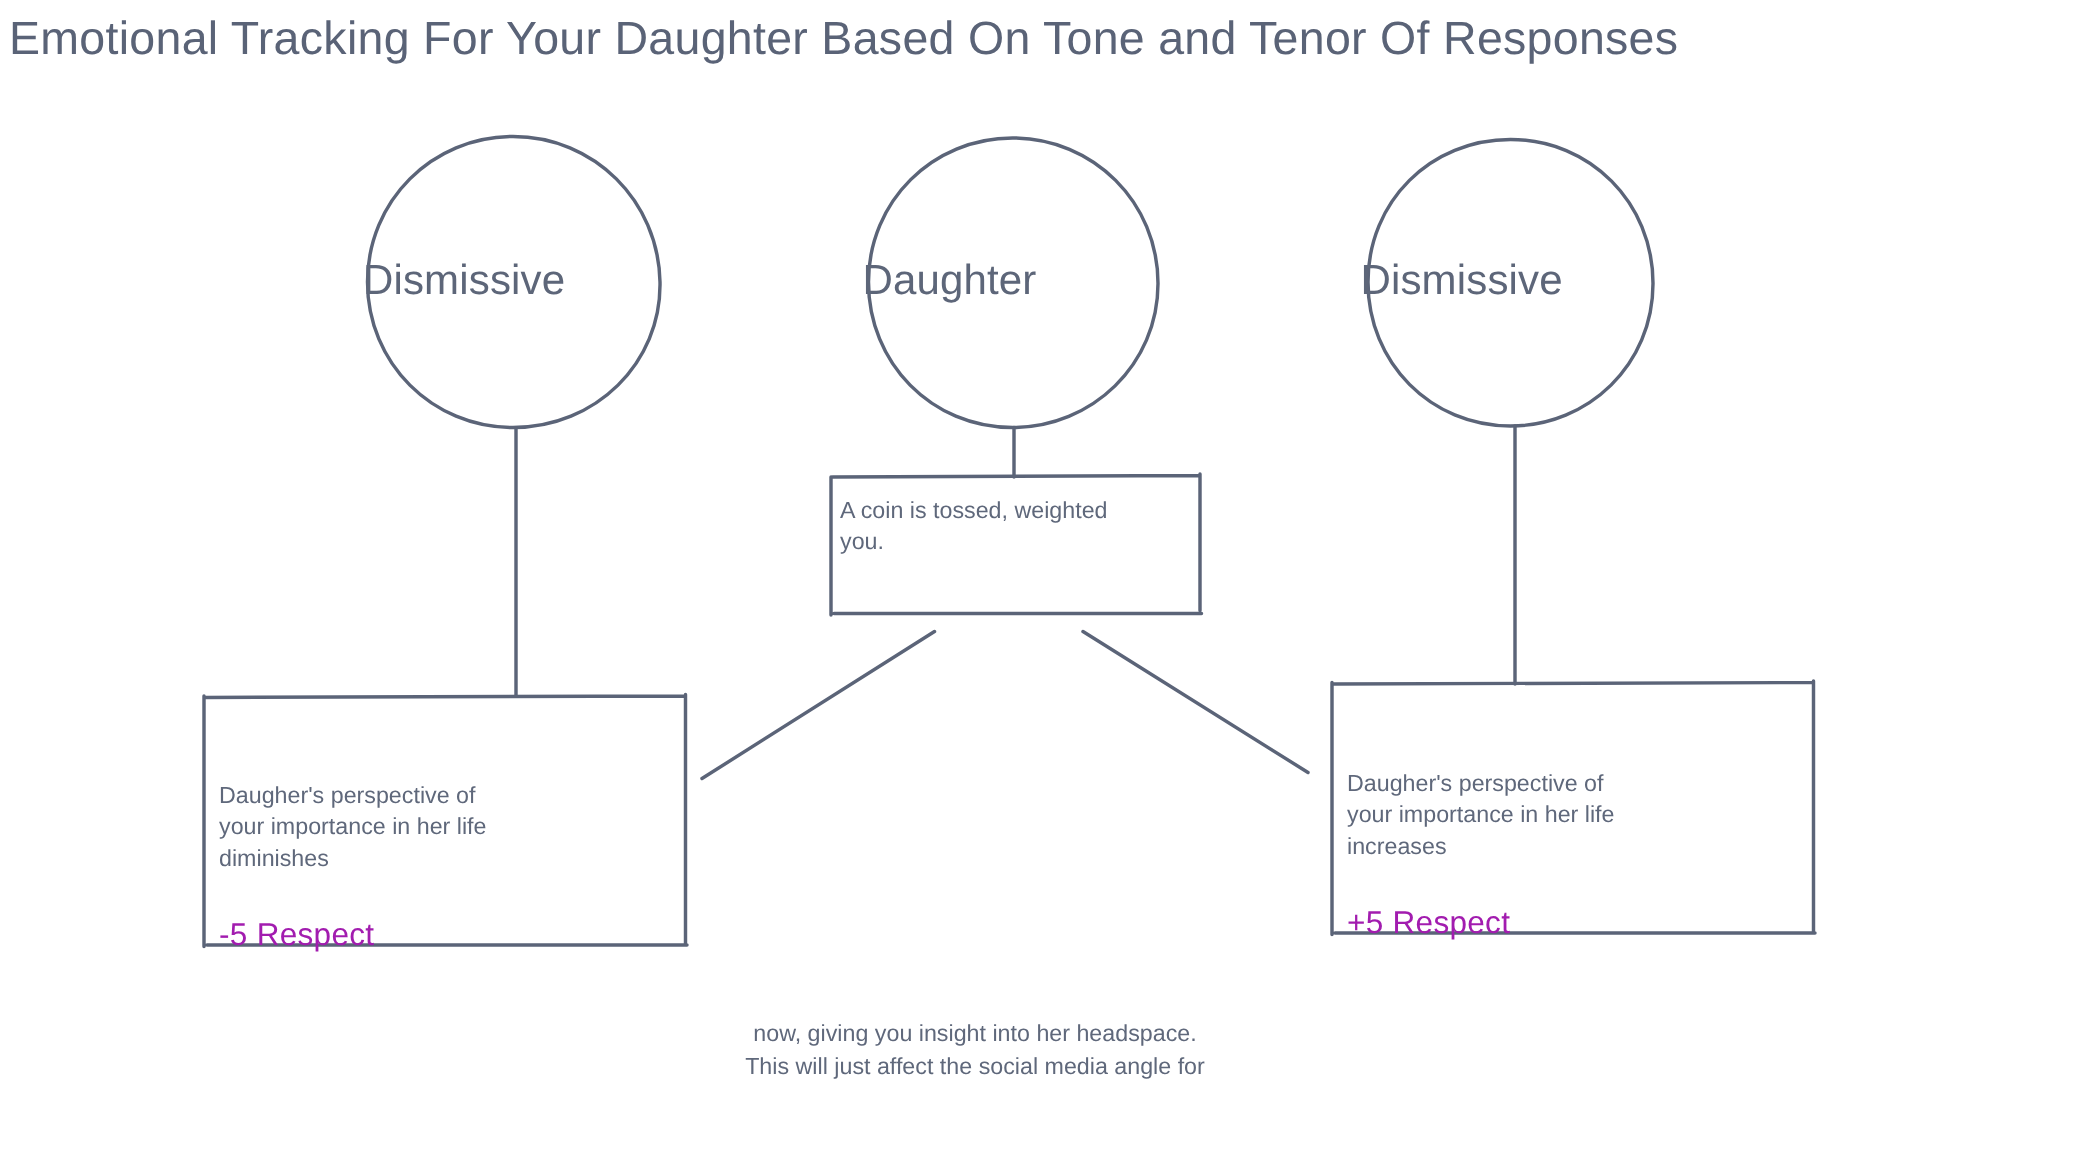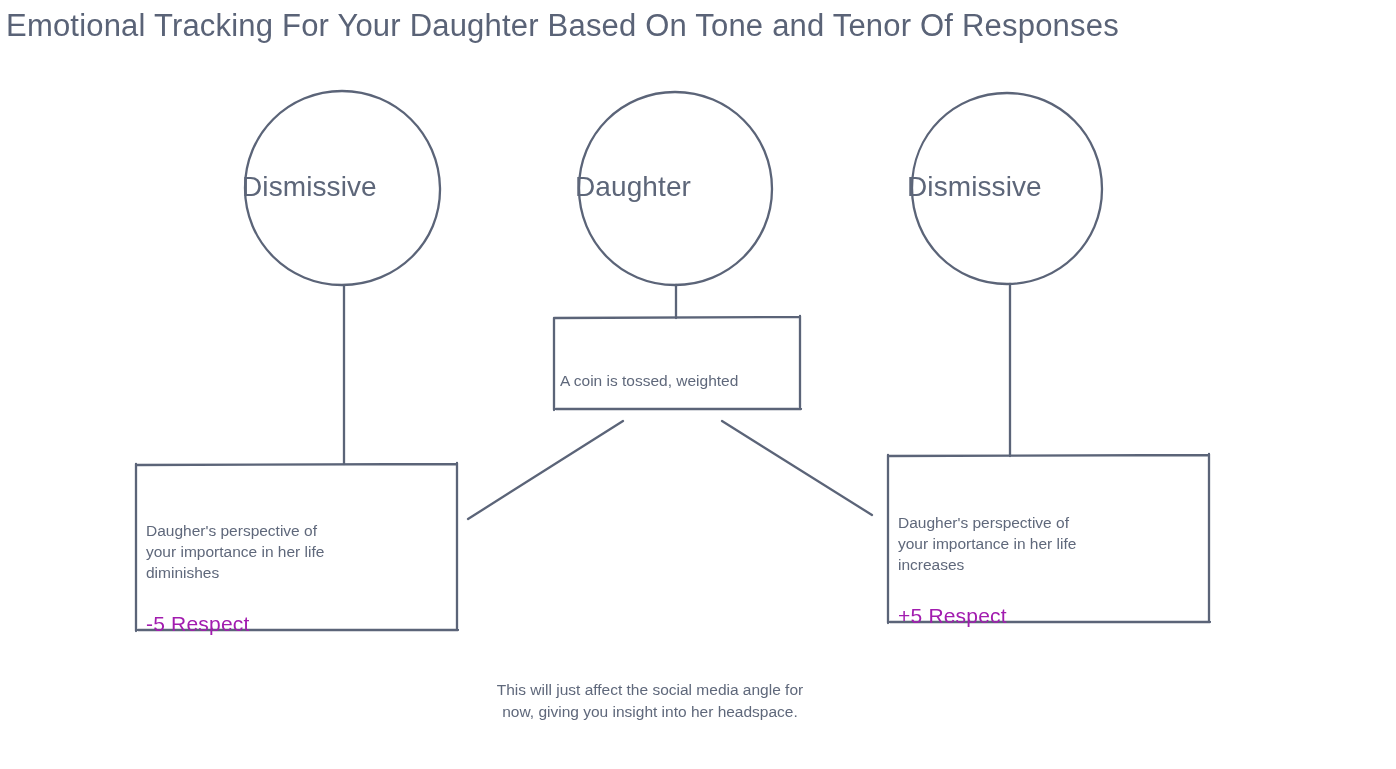--- a/index.html
+++ b/index.html
@@ -47,21 +47,20 @@
   .circle-label {
     font-size: 28px;
     line-height: 30px;
     letter-spacing: 0.1px;
   }
 
   .coin-text {
     font-size: 15.5px;
     line-height: 21px;
     color: #5f687b;
-    margin-top: 40px;
   }
 
   .box-sub {
     font-size: 15.5px;
     line-height: 21px;
     color: #5f687b;
     margin-top: 40px;
   }
 
   .box-big {
@@ -149,32 +148,33 @@
 <div class="title">Emotional Tracking For Your Daughter Based On Tone and Tenor Of Responses</div>
 
 <div class="node-label circle-label" id="circle-dismissive-label">Dismissive</div>
 
 <div class="node-label circle-label" id="circle-neutral-label">Daughter</div>
 
 <div class="node-label circle-label" id="circle-supportive-label">Dismissive</div>
 
 <div class="node-label coin-text" id="coin-box-text">
   <div>A coin is tossed, weighted</div>
+  <div>you.</div>
 </div>
 
 <div class="node-label box-sub" id="left-box-sub">
   <div>Daugher's perspective of</div>
   <div>your importance in her life</div>
   <div>diminishes</div>
 </div>
 <div class="node-label box-big" id="left-box-big">-5 Respect</div>
 
 <div class="node-label box-sub" id="right-box-sub">
   <div>Daugher's perspective of</div>
   <div>your importance in her life</div>
   <div>increases</div>
 </div>
 <div class="node-label box-big" id="right-box-big">+5 Respect</div>
 
 <div class="footnote" id="footnote-text">
+  <div>now, giving you insight into her headspace.</div>
   <div>This will just affect the social media angle for</div>
-  <div>now, giving you insight into her headspace.</div>
 </div>
 
 </body></html>

